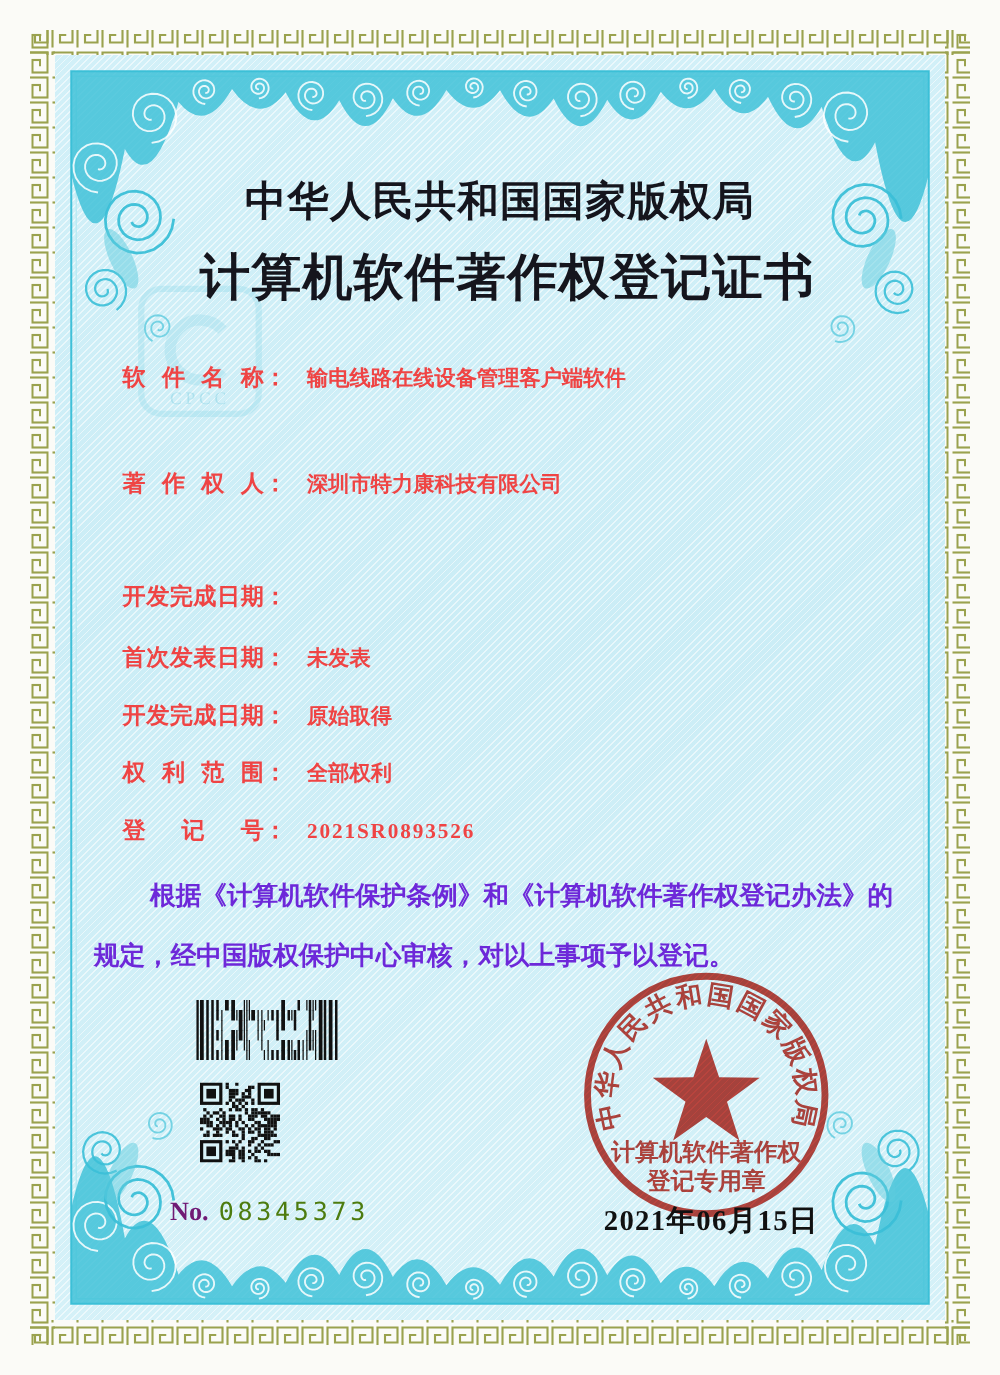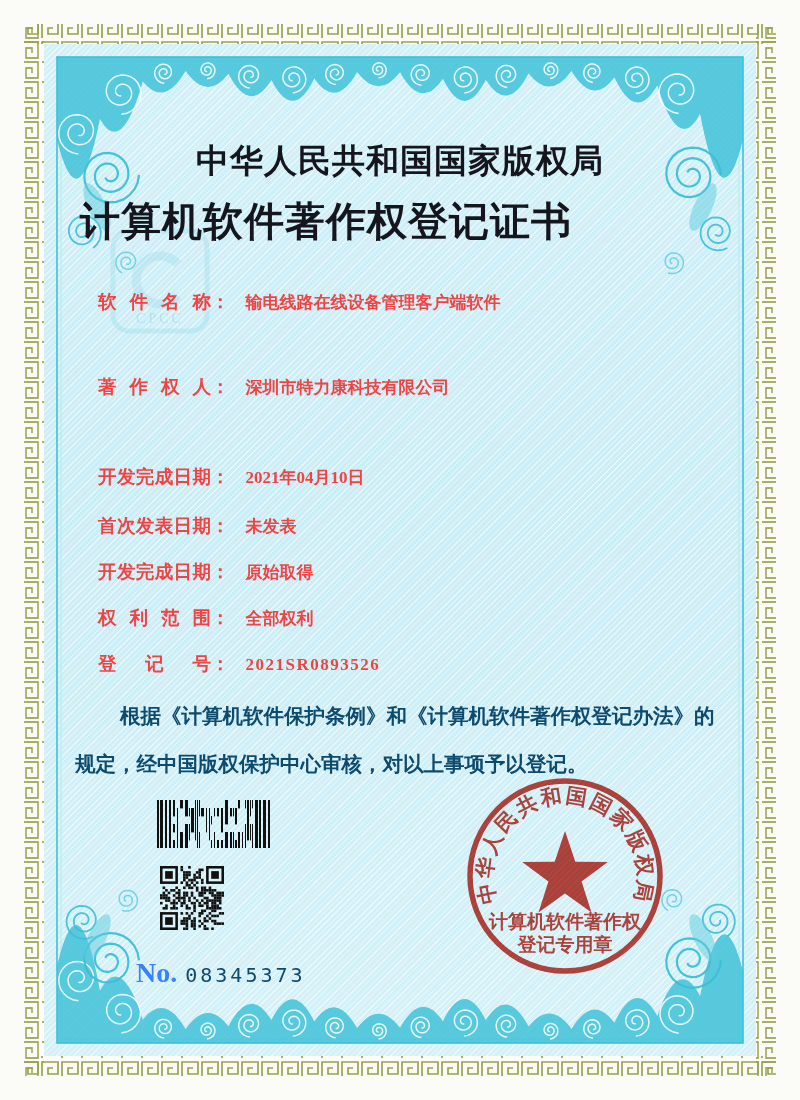--- a/index.html
+++ b/index.html
@@ -5,34 +5,34 @@
   html,body{margin:0;padding:0;}
   body{width:800px;height:1100px;background:#e8e8e2;font-family:"Liberation Serif","DejaVu Serif",serif;}
   .page{position:relative;width:800px;height:1100px;background:#fbfbf7;overflow:hidden;}
   .layer{position:absolute;left:0;top:0;}
   .panel{position:absolute;left:44px;top:44px;width:712px;height:1012px;
     background:
       repeating-linear-gradient(135deg, rgba(255,255,255,0.55) 0px, rgba(255,255,255,0.55) 1px, rgba(0,0,0,0) 1px, rgba(0,0,0,0) 4px),
       linear-gradient(180deg,#d2f0f8 0%,#cbedf6 45%,#d5f1f8 100%);}
   .txt{position:absolute;color:#15151d;}
   .issuer{top:139px;left:0;width:800px;text-align:center;font-size:33px;font-weight:700;letter-spacing:1px;}
-  .maintitle{top:194px;left:0;width:652px;text-align:center;font-size:40px;font-weight:700;letter-spacing:1px;}
+  .maintitle{top:194px;left:0;width:652px;text-align:right;font-size:40px;font-weight:700;letter-spacing:1px;}
   .certline{top:254px;right:95px;font-size:17px;font-weight:700;}
   .certline .cval{padding-left:14px;}
   .frow{position:absolute;left:98px;display:flex;align-items:flex-start;font-weight:600;color:#ef4444;}
   .ftext{display:inline-block;width:113px;font-size:18.5px;text-align:justify;text-align-last:justify;text-justify:inter-character;}
   .fcolon{font-size:18.5px;}
   .fvalue{margin-left:16px;font-size:17px;line-height:27px;}
   .fvalue .v2{display:block;}
-  .st{position:absolute;font-size:20.5px;font-weight:600;color:#0c4a6e;letter-spacing:0;}
+  .st{position:absolute;font-size:20.5px;font-weight:600;color:#6d28d9;letter-spacing:0;}
   .st1{left:120px;top:702px;}
   .st2{left:75px;top:750px;}
   .serial{position:absolute;left:136px;top:957px;}
-  .no-label{font-size:28px;font-weight:700;color:#3b82f6;}
-  .no-digits{font-family:"DejaVu Sans Mono","Liberation Mono",monospace;font-size:20px;color:#0c4a6e;letter-spacing:3px;padding-left:8px;}
+  .no-label{font-size:21px;font-weight:700;color:#701a75;}
+  .no-digits{font-family:"DejaVu Sans Mono","Liberation Mono",monospace;font-size:20px;color:#4d7c0f;letter-spacing:3px;padding-left:8px;}
   .issuedate{position:absolute;left:483px;top:961px;font-size:23px;font-weight:700;letter-spacing:1px;color:#111;}
   .sealsvg{position:absolute;left:450px;top:764px;mix-blend-mode:multiply;}
   .bcsvg{position:absolute;left:157px;top:800px;}
   .qrsvg{position:absolute;left:160px;top:866px;}
   .wmsvg{position:absolute;left:108px;top:226px;opacity:.45;}
   svg text{font-family:"Liberation Serif","DejaVu Serif",serif;}
 </style>
 </head>
 <body>
 
@@ -124,21 +124,20 @@
     <span class="fvalue"><span>输电线路在线设备管理客户端软件</span></span>
   </div>
   <div class="frow" style="top:374px">
     <span class="ftext">著作权人</span>
       <span class="fcolon">：</span>
     <span class="fvalue">深圳市特力康科技有限公司</span>
   </div>
   <div class="frow" style="top:464px">
     <span class="ftext">开发完成日期</span>
       <span class="fcolon">：</span>
-    <span class="fvalue">2021年04月10日</span>
   </div>
   <div class="frow" style="top:513px">
     <span class="ftext">首次发表日期</span>
       <span class="fcolon">：</span>
     <span class="fvalue">未发表</span>
   </div>
   <div class="frow" style="top:559px">
     <span class="ftext">开发完成日期</span>
       <span class="fcolon">：</span>
     <span class="fvalue">原始取得</span>
@@ -491,14 +490,15 @@
         <path id="ringArc" d="M46.4,137 A73,73 0 1 1 183.6,137" fill="none"></path>
       </defs>
       <text font-size="21" font-weight="700" fill="#c4322a" letter-spacing="2.5">
         <textPath href="#ringArc" startOffset="50%" text-anchor="middle">中华人民共和国国家版权局</textPath>
       </text>
       <text x="115" y="164" text-anchor="middle" font-size="19" font-weight="700" fill="#c4322a">计算机软件著作权</text>
       <text x="115" y="187" text-anchor="middle" font-size="19" font-weight="700" fill="#c4322a">登记专用章</text>
     </g>
   </svg>
 
+  <div class="issuedate">2021年06月15日</div>
 
 </div>
 
 </body></html>

